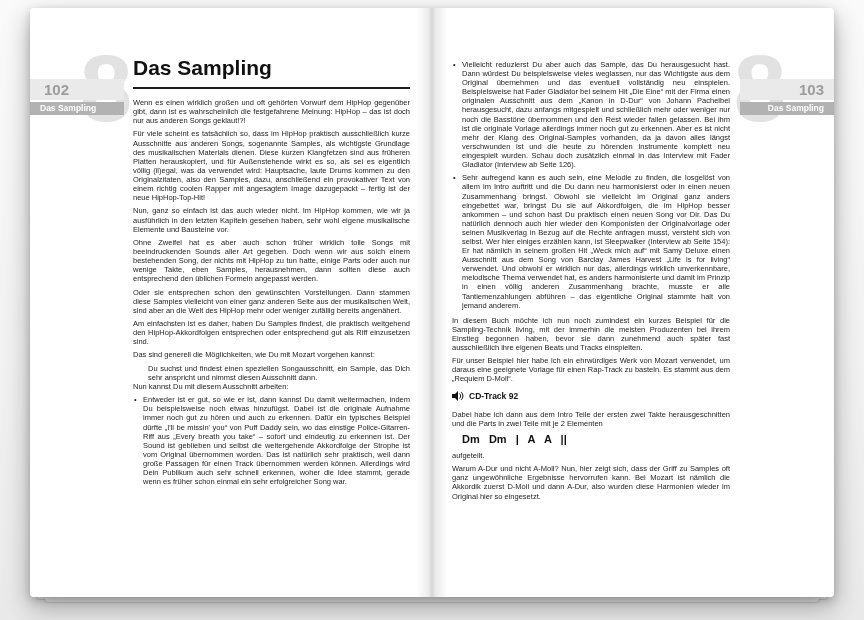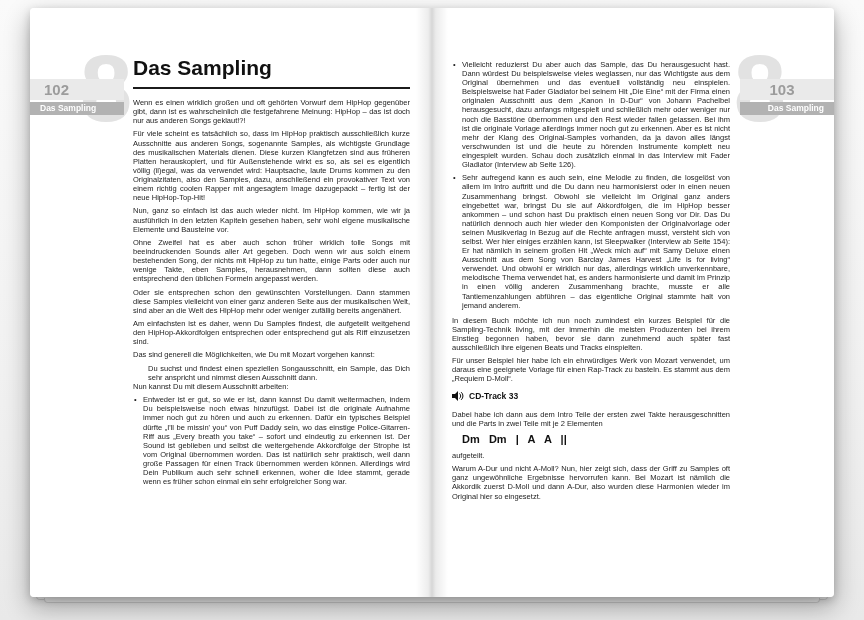--- a/index.html
+++ b/index.html
@@ -35,21 +35,21 @@
     position:absolute;top:-4px;font-size:94px;font-weight:bold;color:#e2e2e2;
     line-height:76px;z-index:1;letter-spacing:-2px;
   }
   .big-num-left{left:50px;}
   .big-num-right{right:50px;}
   .pagenum-strip{
     position:absolute;top:24px;width:94px;height:21px;line-height:21px;background:#eaeaea;
     color:#9c9c9c;font-weight:bold;font-size:15px;z-index:2;box-sizing:border-box;
   }
   .pagenum-strip.left{left:0;padding-left:14px;}
-  .pagenum-strip.right{right:0;padding-right:10px;text-align:center;}
+  .pagenum-strip.right{right:0;padding-right:10px;text-align:right;}
   .chlabel-strip{
     position:absolute;top:47px;width:94px;height:13px;line-height:13px;background:#b2b2b2;
     color:#fff;font-weight:bold;font-size:8.5px;z-index:2;box-sizing:border-box;white-space:nowrap;
   }
   .chlabel-strip.left{left:0;padding-left:10px;}
   .chlabel-strip.right{right:0;padding-right:10px;text-align:right;}
 
   
   .page-title{position:absolute;left:103px;top:48px;margin:0;font-size:21px;font-weight:bold;color:#111;z-index:3;}
   .title-rule{position:absolute;left:103px;top:79px;width:277px;height:2px;background:#1b1b1b;z-index:3;}
@@ -84,21 +84,21 @@
 
     <h1 class="page-title">Das Sampling</h1>
     <div class="title-rule"></div>
 
     <div class="body body-left">
       <p>Wenn es einen wirklich großen und oft gehörten Vorwurf dem HipHop gegenüber gibt, dann ist es wahrscheinlich die festgefahrene Meinung: HipHop – das ist doch nur aus anderen Songs geklaut!?!</p>
       <p>Für viele scheint es tatsächlich so, dass im HipHop praktisch ausschließlich kurze Ausschnitte aus anderen Songs, sogenannte Samples, als wichtigste Grundlage des musikalischen Materials dienen. Diese kurzen Klangfetzen sind aus früheren Platten herauskopiert, und für Außenstehende wirkt es so, als sei es eigentlich völlig (il)egal, was da verwendet wird: Hauptsache, laute Drums kommen zu den Originalzitaten, also den Samples, dazu, anschließend ein provokativer Text von einem richtig coolen Rapper mit angesagtem Image dazugepackt – fertig ist der neue HipHop-Top-Hit!</p>
       <p>Nun, ganz so einfach ist das auch wieder nicht. Im HipHop kommen, wie wir ja ausführlich in den letzten Kapiteln gesehen haben, sehr wohl eigene musikalische Elemente und Bausteine vor.</p>
       <p>Ohne Zweifel hat es aber auch schon früher wirklich tolle Songs mit beeindruckenden Sounds aller Art gegeben. Doch wenn wir aus solch einem bestehenden Song, der nichts mit HipHop zu tun hatte, einige Parts oder auch nur wenige Takte, eben Samples, herausnehmen, dann sollten diese auch entsprechend den üblichen Formeln angepasst werden.</p>
       <p>Oder sie entsprechen schon den gewünschten Vorstellungen. Dann stammen diese Samples vielleicht von einer ganz anderen Seite aus der musikalischen Welt, sind aber an die Welt des HipHop mehr oder weniger zufällig bereits angenähert.</p>
-      <p>Am einfachsten ist es daher, wenn Du Samples findest, die aufgeteilt weitgehend den HipHop-Akkordfolgen entsprechen oder entsprechend gut als Riff einzusetzen sind.</p>
+      <p>Am einfachsten ist es daher, haben Du Samples findest, die praktisch weitgehend den HipHop-Akkordfolgen entsprechen oder entsprechend gut als Riff einzusetzen sind.</p>
       <p>Das sind generell die Möglichkeiten, wie Du mit Mozart vorgehen kannst:</p>
       <p style="margin-bottom:0;margin-left:15px;">Du suchst und findest einen speziellen Songausschnitt, ein Sample, das Dich sehr anspricht und nimmst diesen Ausschnitt dann.</p>
       <p>Nun kannst Du mit diesem Ausschnitt arbeiten:</p>
       <ul class="blist">
         <li>Entweder ist er gut, so wie er ist, dann kannst Du damit weitermachen, indem Du beispielsweise noch etwas hinzufügst. Dabei ist die originale Aufnahme immer noch gut zu hören und auch zu erkennen. Dafür ein typisches Beispiel dürfte „I'll be missin' you“ von Puff Daddy sein, wo das einstige Police-Gitarren-Riff aus „Every breath you take“ – sofort und eindeutig zu erkennen ist. Der Sound ist geblieben und selbst die weitergehende Akkordfolge der Strophe ist vom Original übernommen worden. Das ist natürlich sehr praktisch, weil dann große Passagen für einen Track übernommen werden können. Allerdings wird Dein Publikum auch sehr schnell erkennen, woher die Idee stammt, gerade wenn es früher schon einmal ein sehr erfolgreicher Song war.</li>
       </ul>
     </div>
   </div>
 
   <div class="page page-right">
@@ -121,21 +121,21 @@
       <p>Für unser Beispiel hier habe ich ein ehrwürdiges Werk von Mozart verwendet, um daraus eine geeignete Vorlage für einen Rap-Track zu basteln. Es stammt aus dem „Requiem D-Moll“.</p>
 
       <div class="cd-row">
         <span class="cd-icon">
           <svg width="12" height="10" viewBox="0 0 12 10">
             <polygon points="0,3 3,3 6,0 6,10 3,7 0,7" fill="#111"></polygon>
             <path d="M7.5,2.5 A3.2,3.2 0 0 1 7.5,7.5" stroke="#111" stroke-width="1" fill="none"></path>
             <path d="M9.2,1.2 A5,5 0 0 1 9.2,8.8" stroke="#111" stroke-width="1" fill="none"></path>
           </svg>
         </span>
-        <span>CD-Track 33</span>
+        <span>CD-Track 92</span>
       </div>
 
       <p>Dabei habe ich dann aus dem Intro Teile der ersten zwei Takte herausgeschnitten und die Parts in zwei Teile mit je 2 Elementen</p>
       <div class="chord-line">Dm   Dm   |   A   A   ||</div>
       <p>aufgeteilt.</p>
       <p>Warum A-Dur und nicht A-Moll? Nun, hier zeigt sich, dass der Griff zu Samples oft ganz ungewöhnliche Ergebnisse hervorrufen kann. Bei Mozart ist nämlich die Akkordik zuerst D-Moll und dann A-Dur, also wurden diese Harmonien wieder im Original hier so eingesetzt.</p>
     </div>
   </div>
 
   <div class="spine"></div>

